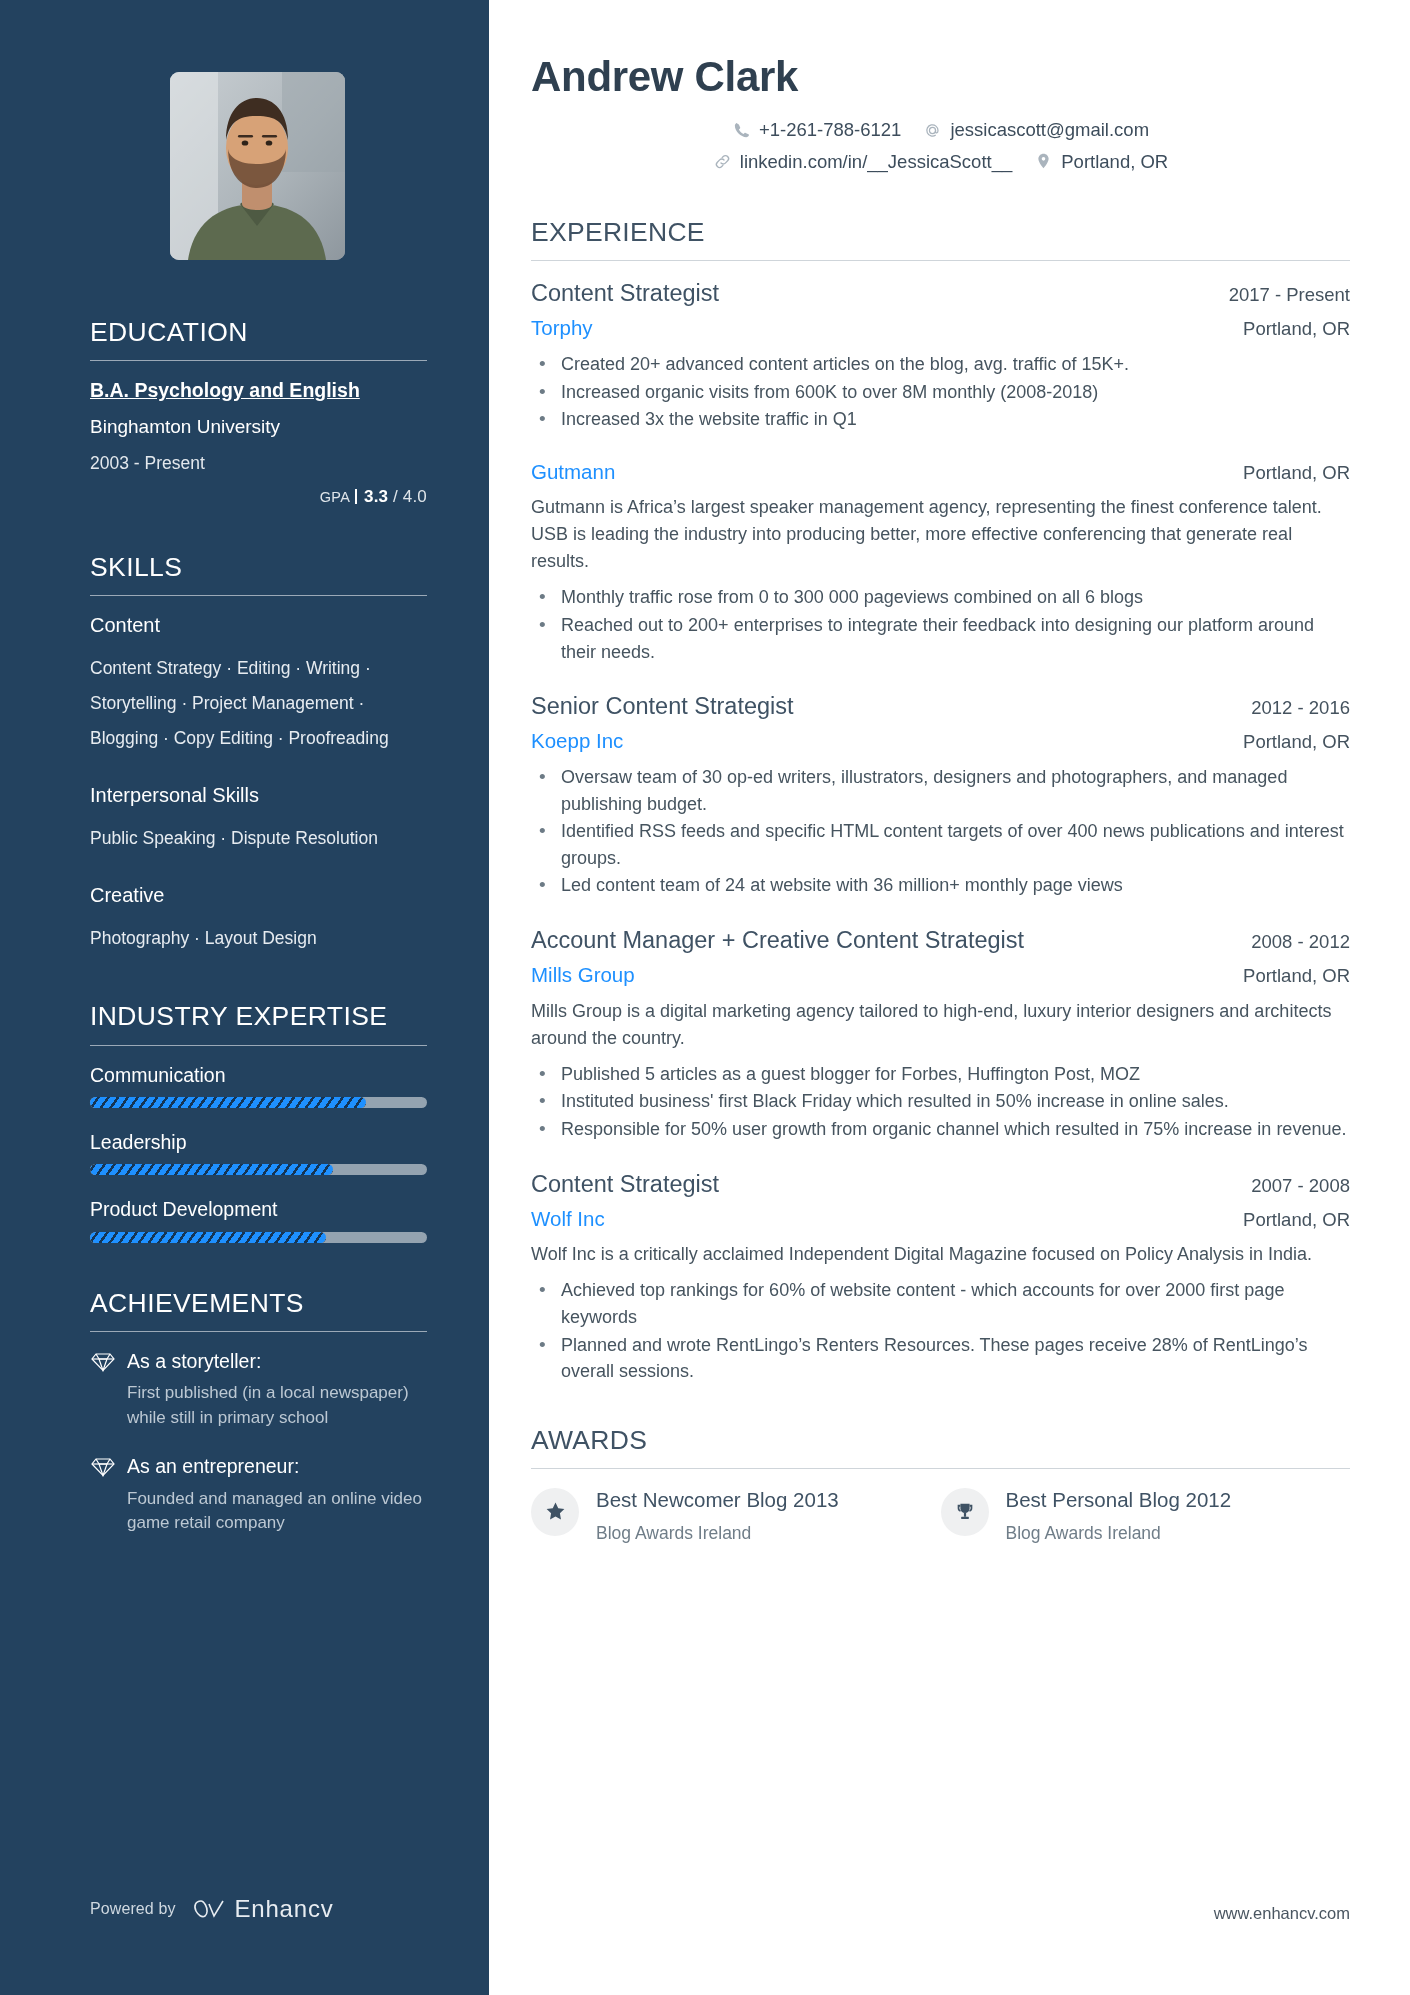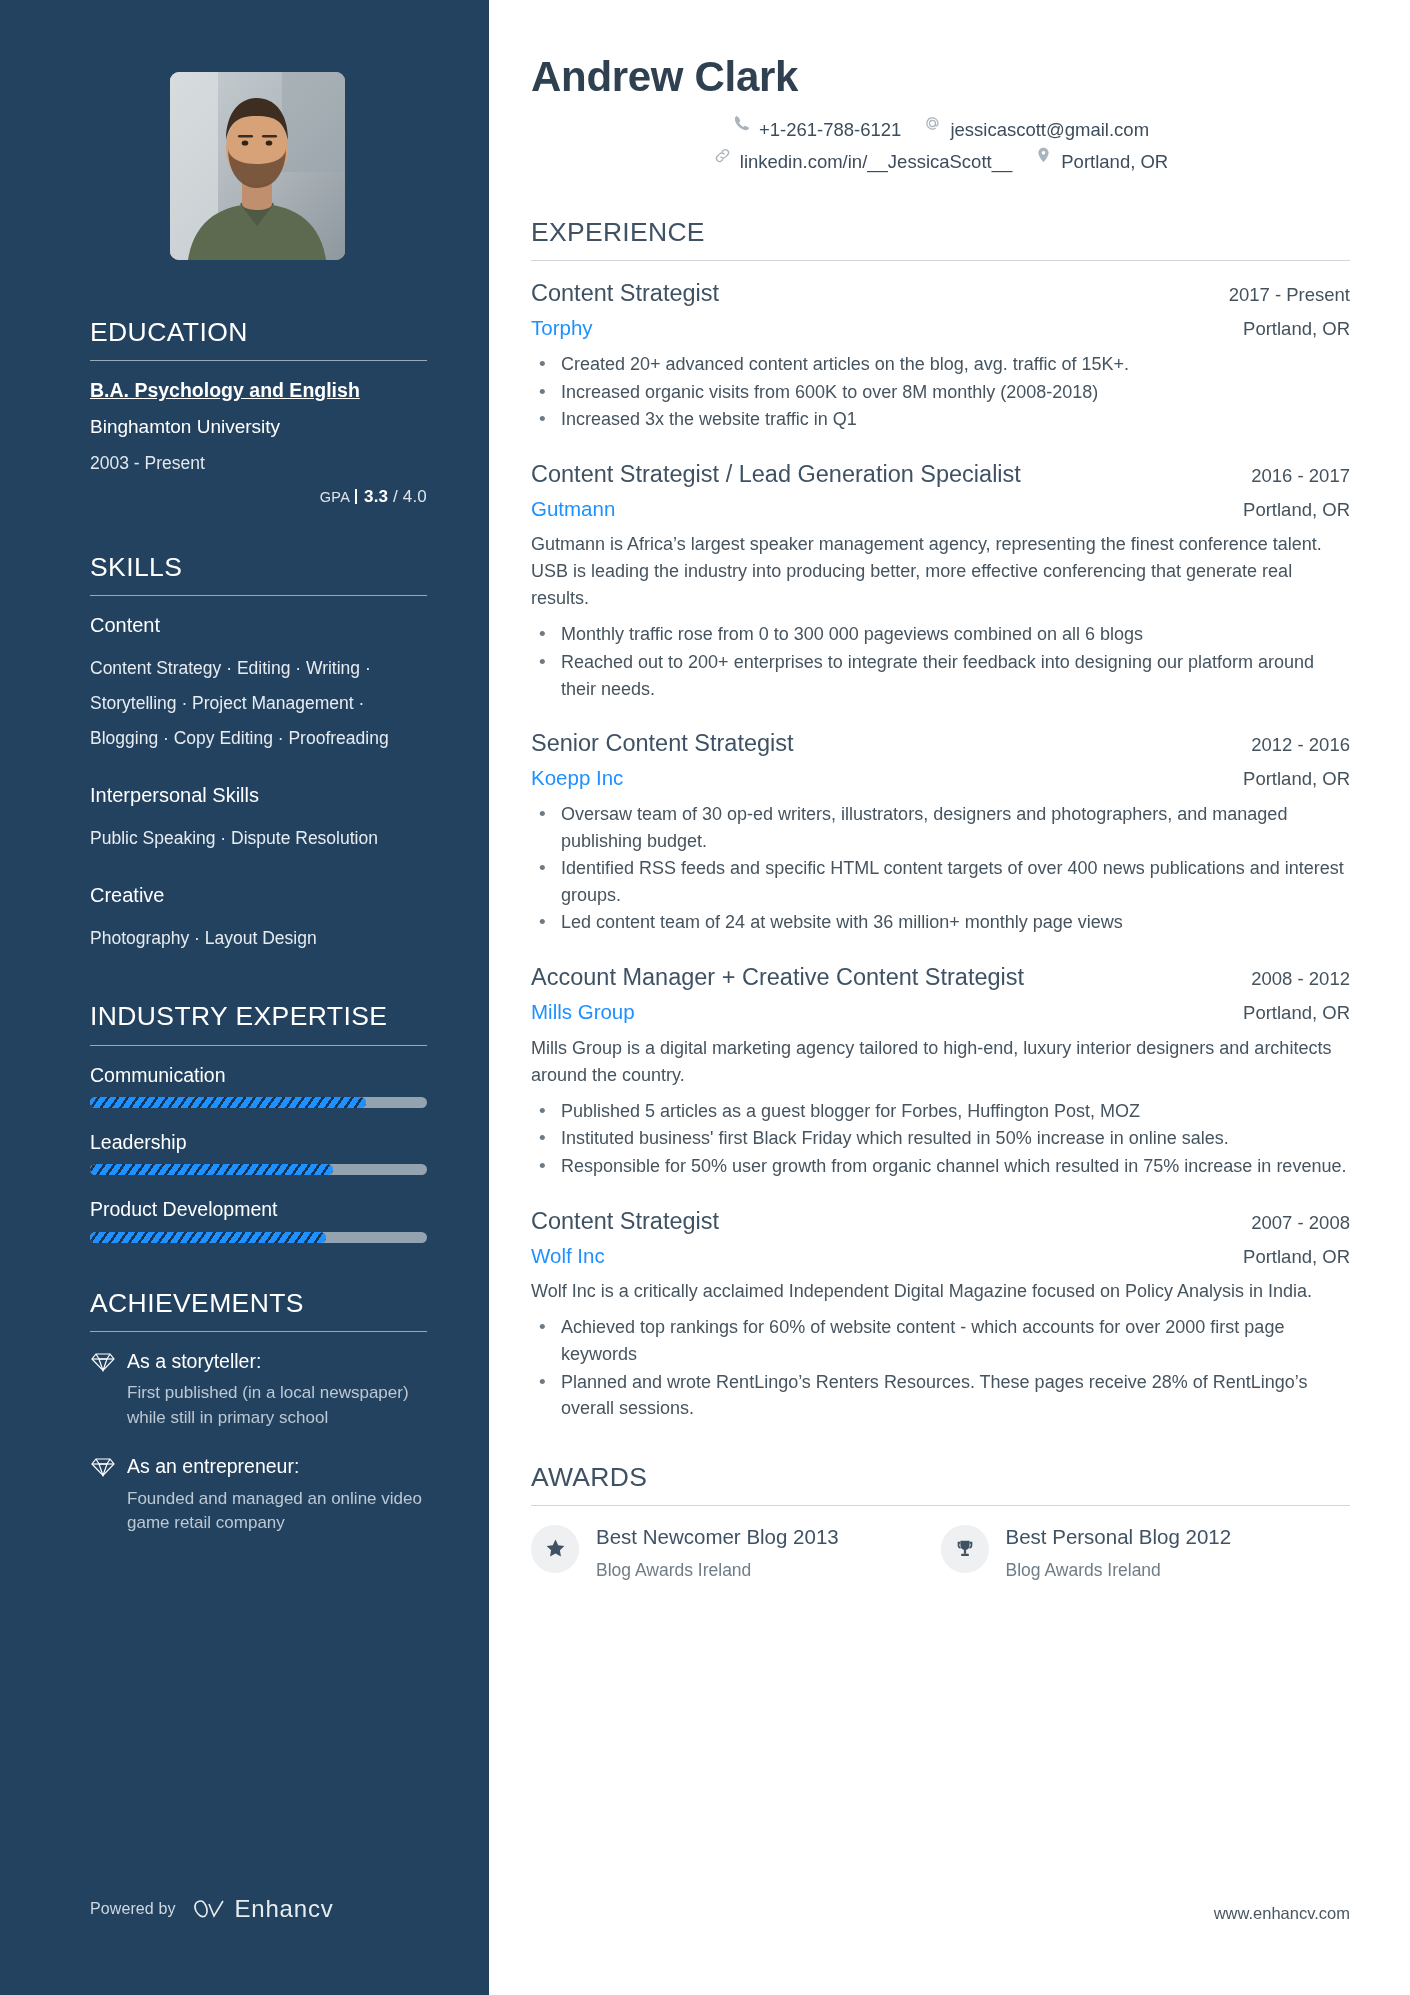--- a/index.html
+++ b/index.html
@@ -204,21 +204,21 @@
   .contact-rows { margin-left: 0; }
   .contact-row {
     display: flex;
     justify-content: center;
     align-items: center;
     font-size: 18.5px;
     color: #3d4d5c;
     line-height: 1.7;
     gap: 22px;
   }
-  .contact-item { display: flex; gap: 8px; white-space: nowrap; }
+  .contact-item { display: flex; align-items: center; gap: 8px; white-space: nowrap; }
   .contact-ico { display: inline-flex; width: 19px; height: 19px; color: #aab4bd; }
 
   .main-section { margin-top: 40px; }
   .main-heading {
     font-size: 26.5px;
     color: #3f5264;
     letter-spacing: 0.3px;
     font-weight: 400;
     padding-bottom: 12px;
   }
@@ -541,24 +541,20 @@
           <div class="job-location">Portland, OR</div>
         </div>
         <ul class="job-bullets">
           <li>Created 20+ advanced content articles on the blog, avg. traffic of 15K+.</li>
           <li>Increased organic visits from 600K to over 8M monthly (2008-2018)</li>
           <li>Increased 3x the website traffic in Q1</li>
         </ul>
       </article>
 
       <article class="job">
-        <div class="job-row">
-          <div class="job-title">Content Strategist / Lead Generation Specialist</div>
-          <div class="job-dates">2016 - 2017</div>
-        </div>
         <div class="job-row2">
           <div class="job-company">Gutmann</div>
           <div class="job-location">Portland, OR</div>
         </div>
         <p class="job-summary">Gutmann is Africa’s largest speaker management agency, representing the finest conference talent. USB is leading the industry into producing better, more effective conferencing that generate real results.</p>
         <ul class="job-bullets">
           <li>Monthly traffic rose from 0 to 300 000 pageviews combined on all 6 blogs</li>
           <li>Reached out to 200+ enterprises to integrate their feedback into designing our platform around their needs.</li>
         </ul>
       </article>

